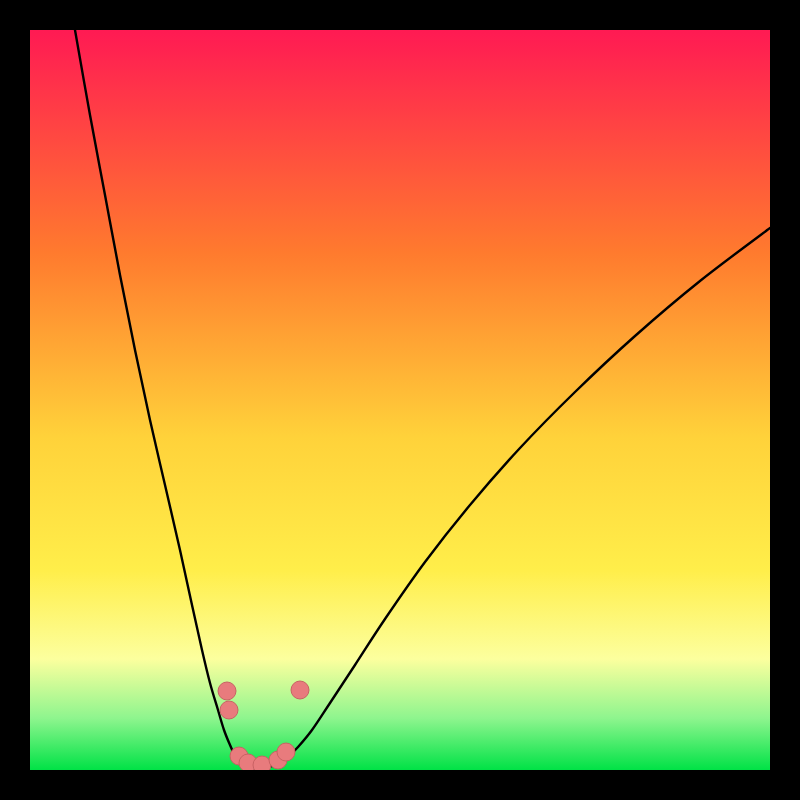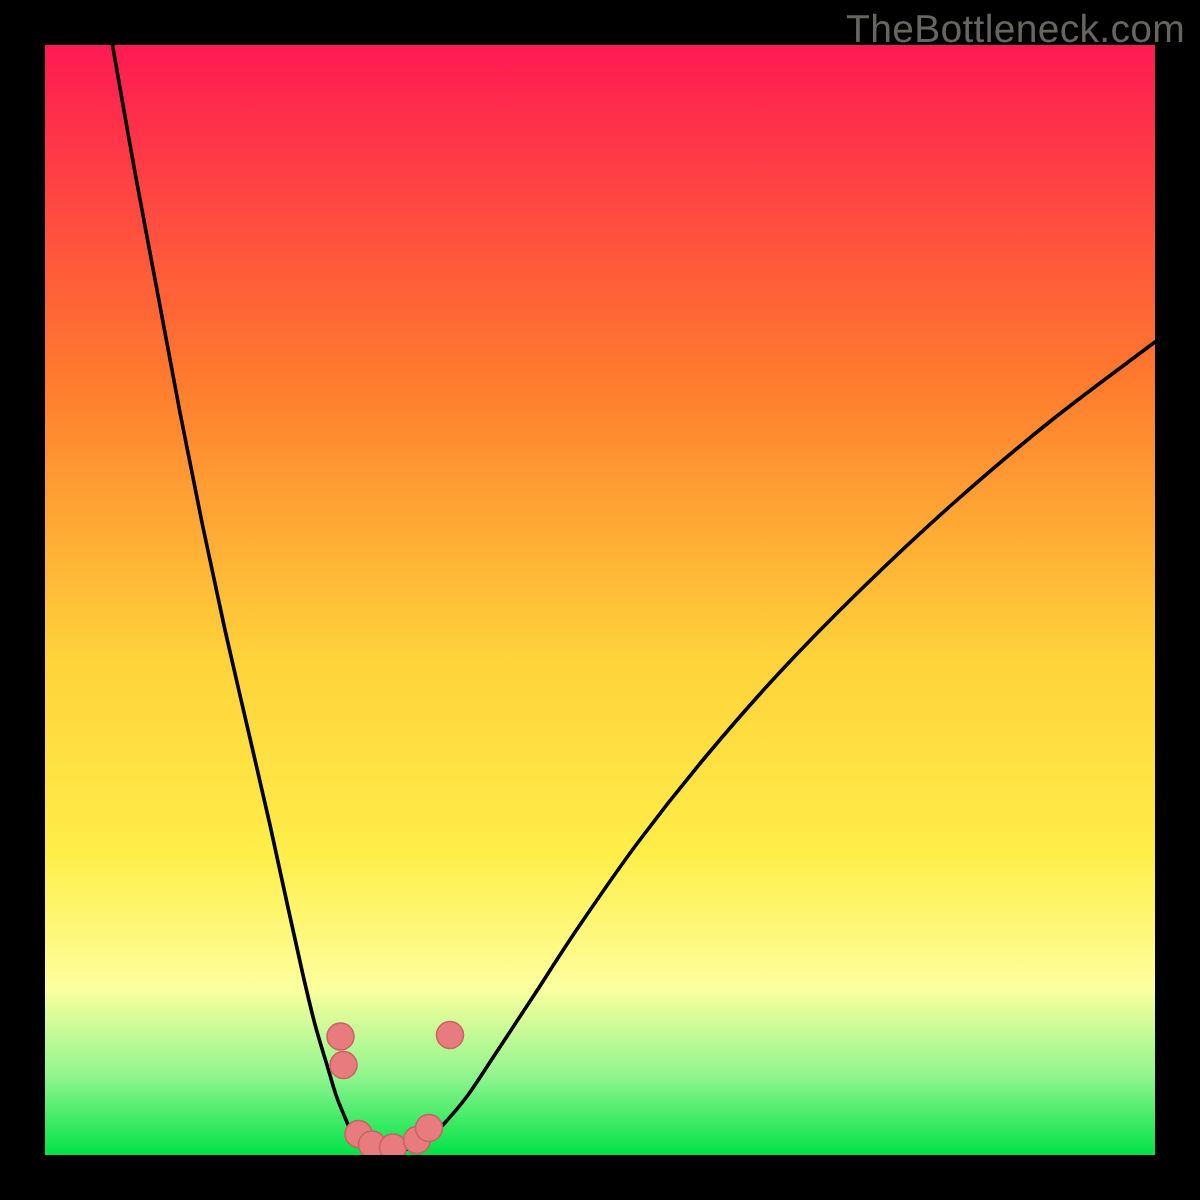--- a/index.html
+++ b/index.html
@@ -38,21 +38,20 @@
   svg.chart {
     display: block;
     width: 740px;
     height: 740px;
   }
 </style>
 </head>
 <body>
 
 <div class="frame">
-  <div class="watermark">TheBottleneck.com</div>
 
   <div class="plot-area">
     <svg class="chart" viewBox="0 0 740 740">
       <defs>
         <linearGradient id="bg-grad" x1="0" y1="0" x2="0" y2="1">
           <stop offset="0%" stop-color="#ff1a53"></stop>
           <stop offset="30%" stop-color="#ff7a2e"></stop>
           <stop offset="55%" stop-color="#ffd23a"></stop>
           <stop offset="73%" stop-color="#ffee4a"></stop>
           <stop offset="85%" stop-color="#fcff9e"></stop>

